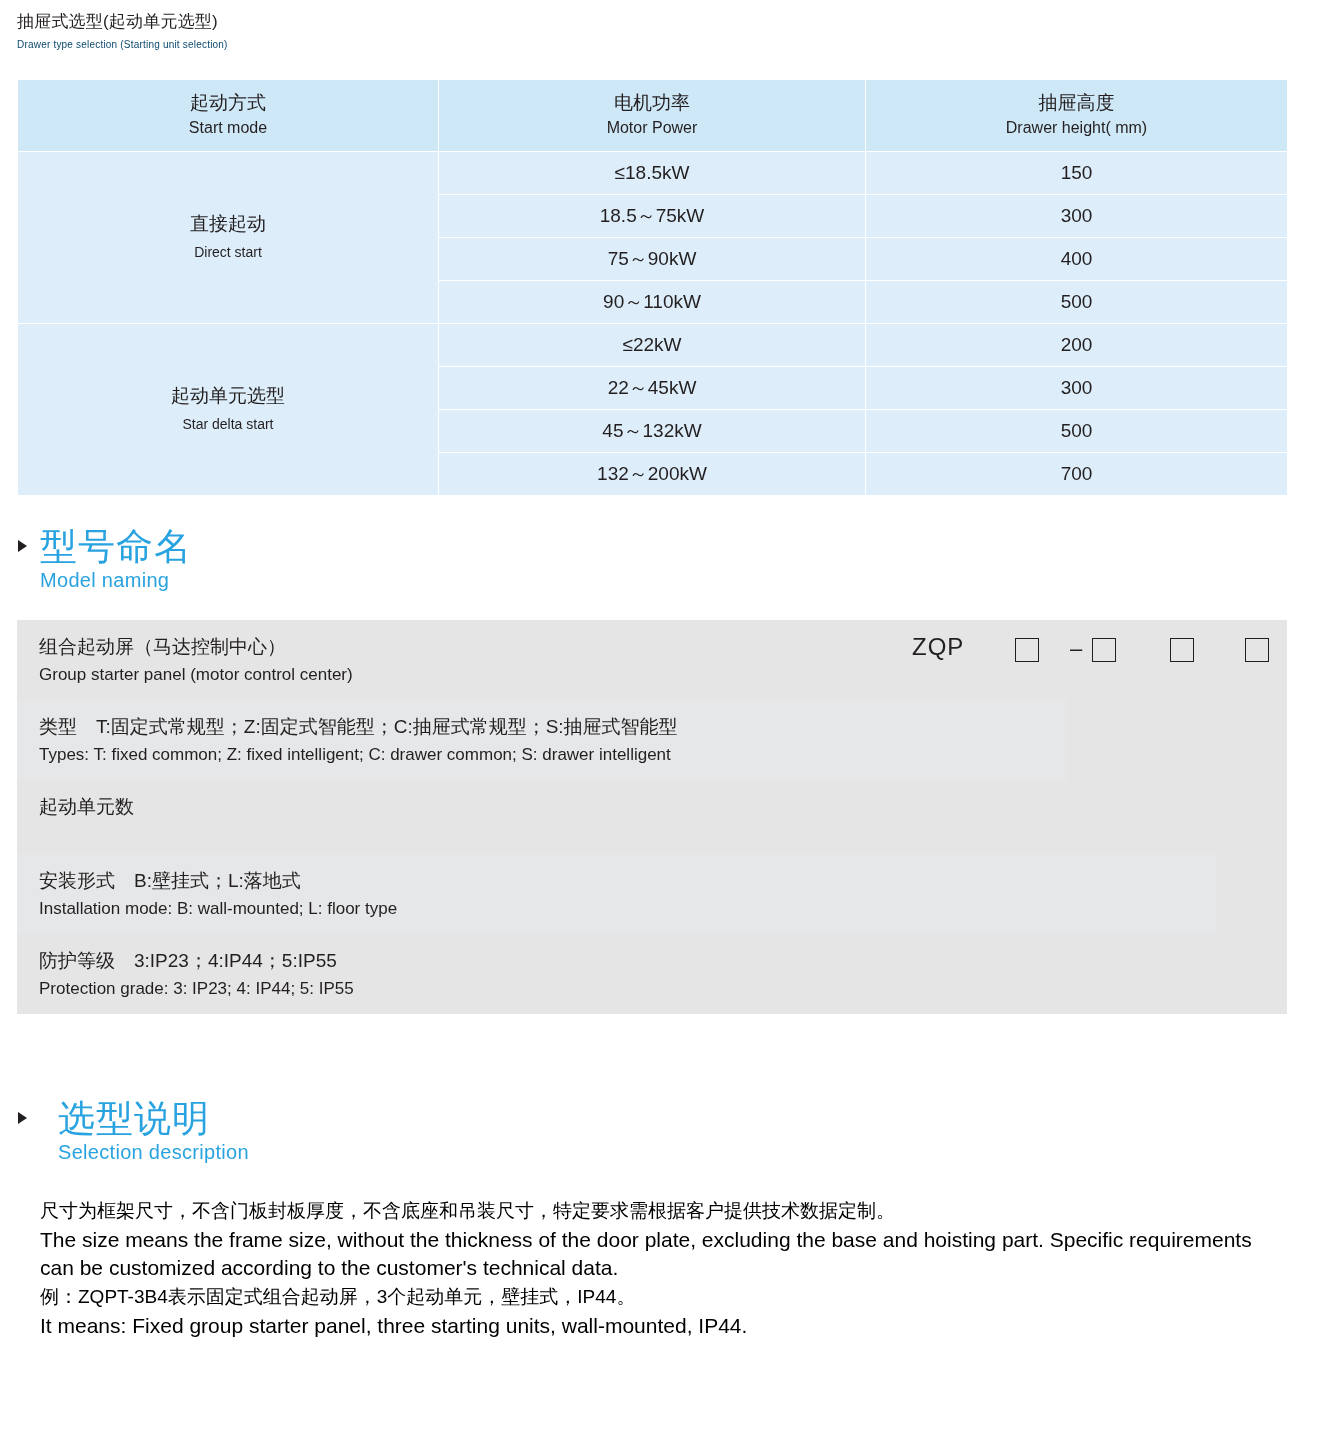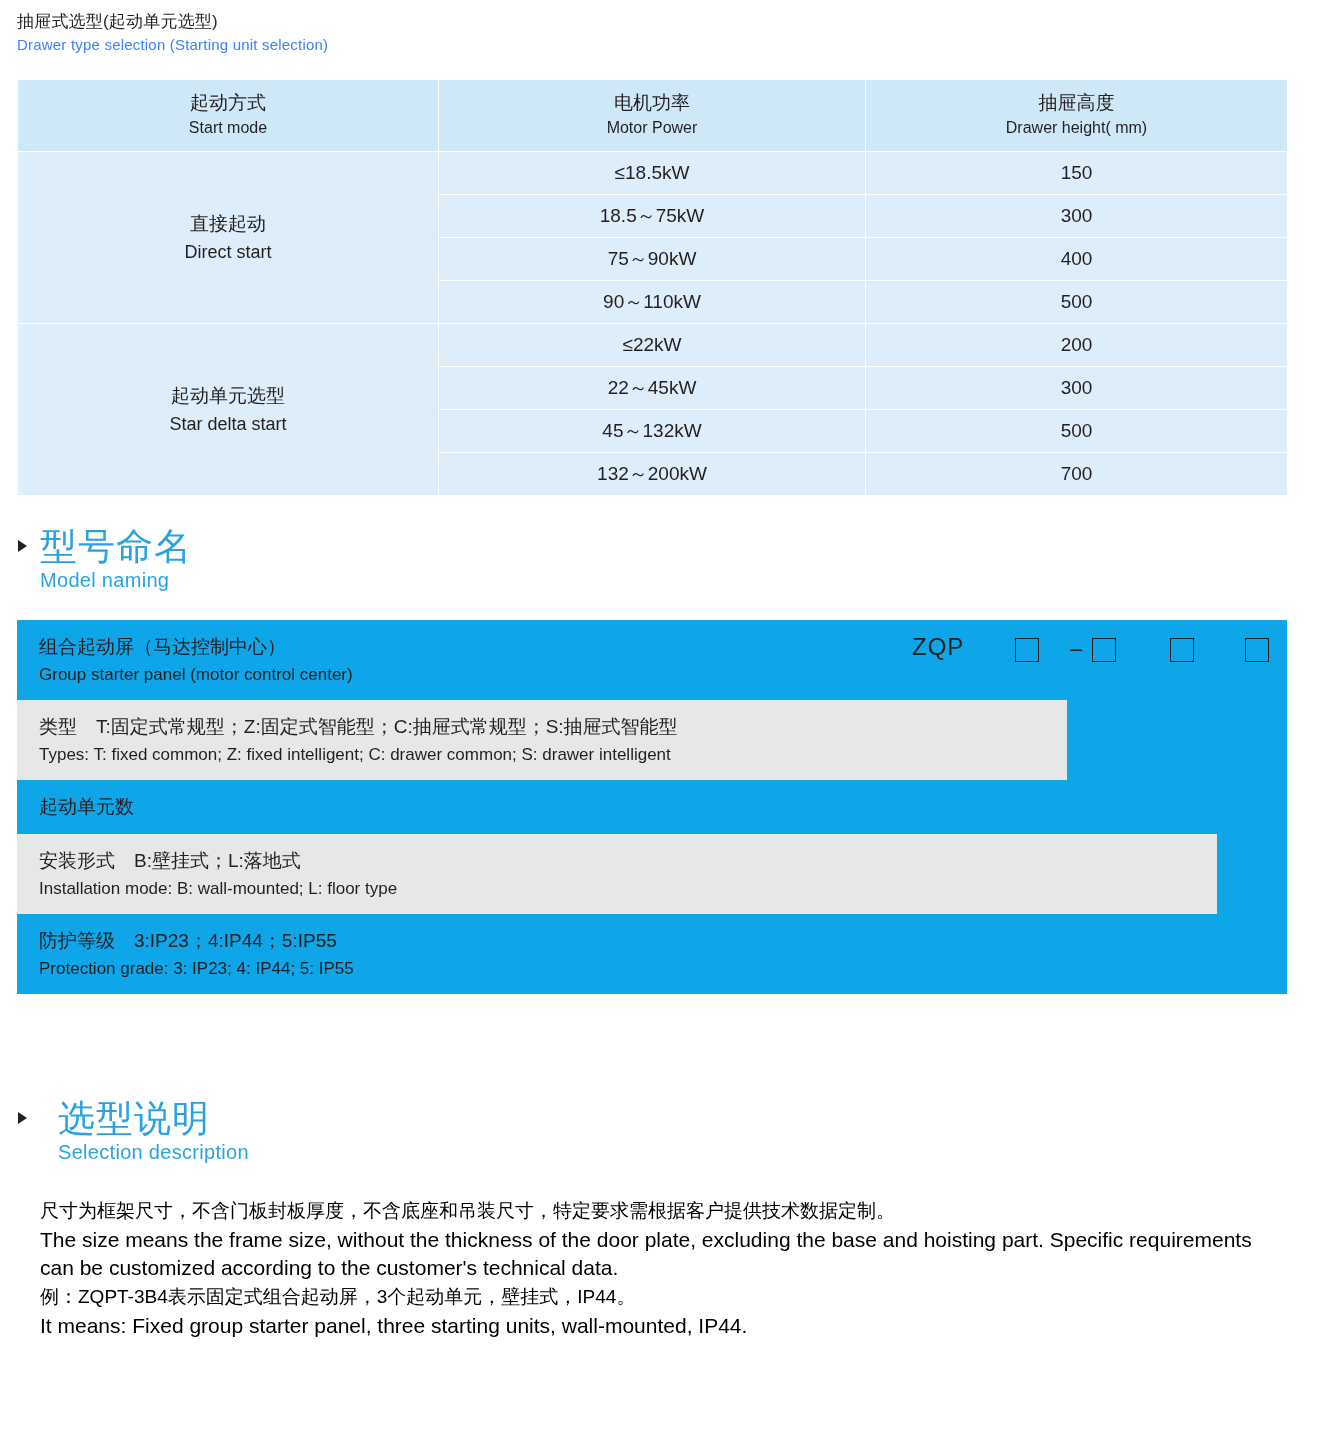--- a/index.html
+++ b/index.html
@@ -29,23 +29,23 @@
     top: 10px;
     width: 900px;
   }
   .top-caption .cn {
     font-size: 17px;
     line-height: 24px;
     color: #231f20;
     letter-spacing: 0.2px;
   }
   .top-caption .en {
-    font-size: 15px;
+    font-size: 10px;
     line-height: 22px;
-    color: #3b82f6;
+    color: #0c4a6e;
     letter-spacing: 0.2px;
   }
 
   
   .tbl-wrap {
     position: absolute;
     left: 17px;
     top: 79px;
     width: 1270px;
   }
@@ -84,21 +84,21 @@
     font-size: 19px;
     line-height: 26px;
     color: #231f20;
     height: 24px;
   }
   table.spec td.mode {
     font-size: 19px;
     line-height: 28px;
   }
   table.spec td.mode .cn { display: block; font-size: 19px; }
-  table.spec td.mode .en { display: block; font-size: 18px; }
+  table.spec td.mode .en { display: block; font-size: 14px; }
 
   
   .section-head {
     position: absolute;
   }
   .section-head .arrow {
     position: absolute;
     left: 0px;
     top: 12px;
     width: 0;
@@ -125,21 +125,21 @@
   #selection-head { left: 18px; top: 1100px; }
   #selection-head .title-cn,
   #selection-head .title-en { margin-left: 40px; }
 
   
   .naming {
     position: absolute;
     left: 17px;
     top: 620px;
     width: 1270px;
-    background: #0ea5e9;
+    background: #e5e5e5;
   }
   .naming-row {
     position: relative;
     box-sizing: border-box;
     padding: 12px 0 12px 22px;
   }
   .naming-row.shaded {
     background: #e6e7e8;
   }
   .naming-row .cn {
@@ -149,21 +149,21 @@
   }
   .naming-row .en {
     font-size: 17px;
     line-height: 26px;
     color: #231f20;
   }
 
   
   #row-type      { width: 1050px; }
   #row-units     { width: 1130px; }
-  #row-install   { width: 1200px; }
+  #row-install   { width: 1200px; margin-top: 20px; }
   #row-protect   { width: 1270px; }
   .zqp-text {
     position: absolute;
     left: 912px;
     top: 632px;
     font-size: 24px;
     line-height: 30px;
     color: #231f20;
     letter-spacing: 1px;
   }

